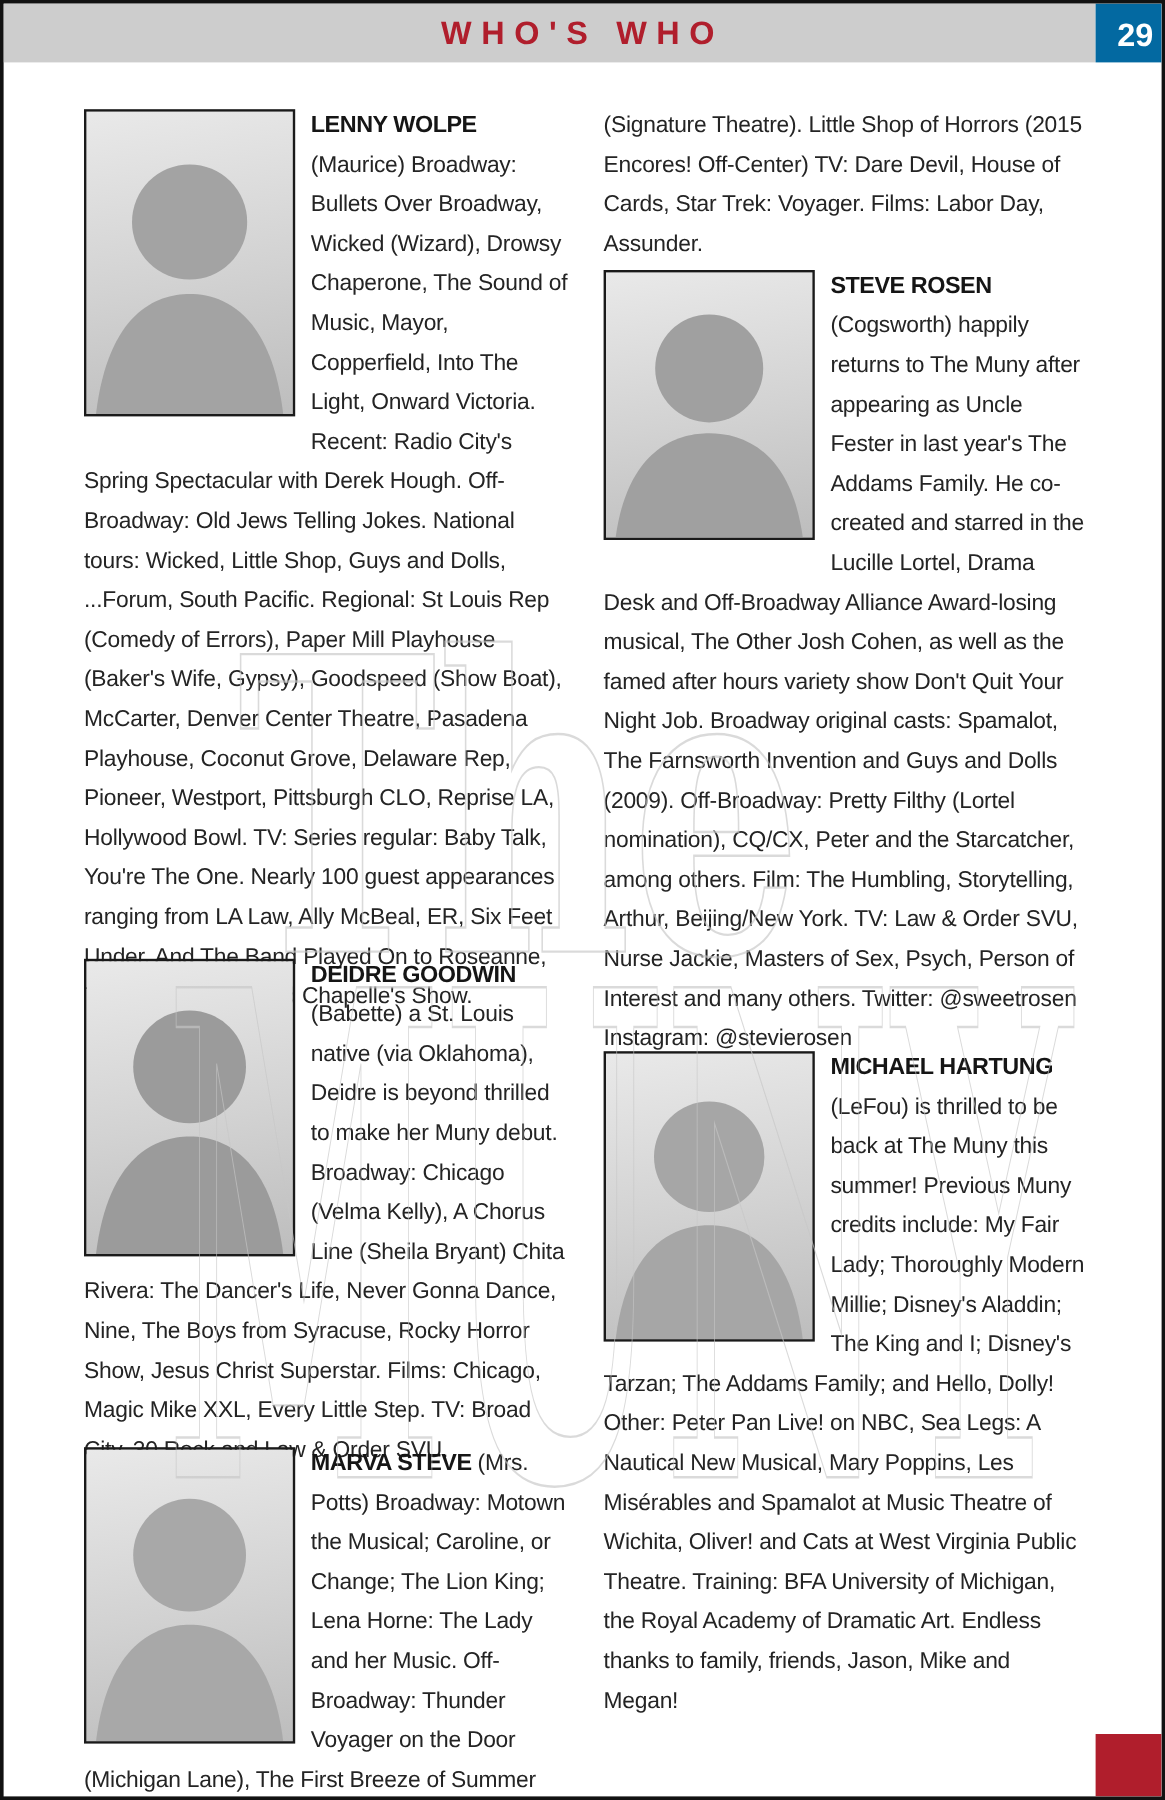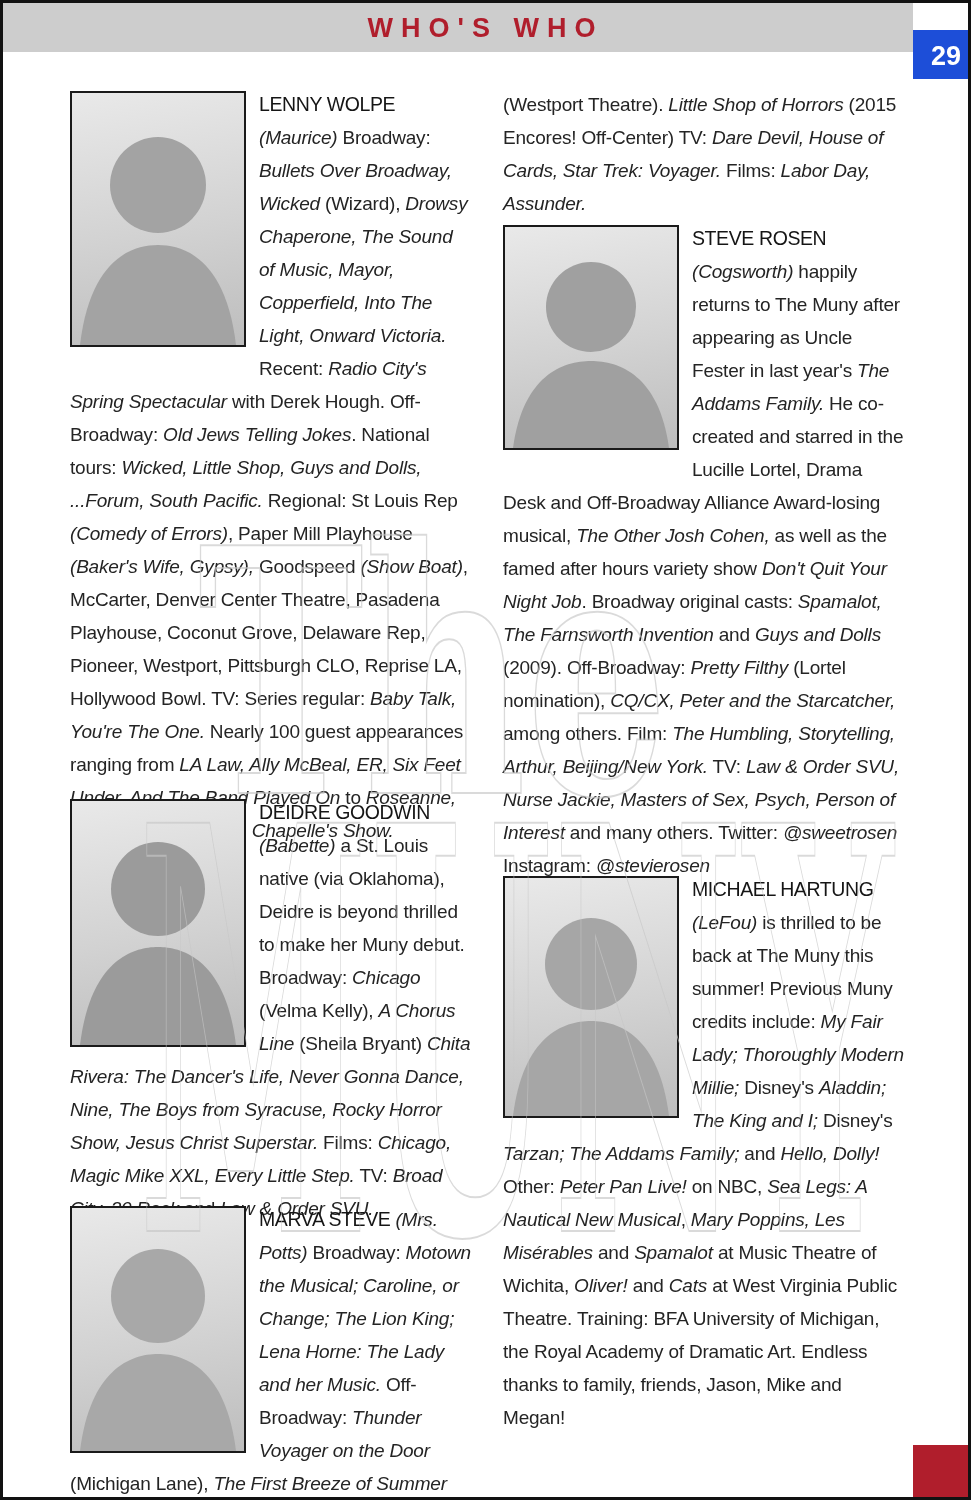--- a/index.html
+++ b/index.html
@@ -7,42 +7,42 @@
     position:relative;width:971px;height:1500px;background:#fff;
     border:3px solid #121212;box-sizing:border-box;overflow:hidden;
     font-family:"Liberation Sans",sans-serif;color:#222;
   }
   
   .header-bar{position:absolute;left:0;top:0;width:910px;height:49px;background:#cdcdcd;}
   .header-title{
     position:absolute;left:0;top:0;width:965px;height:49px;line-height:51px;
     text-align:center;font-size:27px;font-weight:700;letter-spacing:8px;color:#b01e2c;
   }
-  .pagenum-box{position:absolute;right:0;top:0;width:55px;height:49px;background:#1d4ed8;margin-top:27px;}
+  .pagenum-box{position:absolute;right:0;top:0;width:55px;height:49px;background:#0369a1;}
   .pagenum{display:block;text-align:right;padding-right:7px;line-height:52px;
     font-size:27px;font-weight:700;color:#fff;letter-spacing:0;}
   .footer-box{position:absolute;right:0;bottom:0;width:55px;height:52px;background:#b01e2c;}
   
   .watermark{position:absolute;left:0;top:0;z-index:6;pointer-events:none;opacity:.65;}
   .watermark text{fill:none;stroke:#c7c7c7;stroke-width:2px;
     font-family:"DejaVu Serif",serif;font-weight:700;}
   
   .col{position:absolute;top:85px;z-index:2;}
   .col-1{left:67px;width:403px;height:1380px;}
   .col-2{left:500px;width:405px;height:1380px;}
   .bio{position:absolute;left:0;right:0;}
   .photo{
     float:left;width:172px;border:2px solid #1a1a1a;margin:3px 13px 6px 0;
     background:linear-gradient(170deg,#e9e9e9 0%,#d2d2d2 55%,#bdbdbd 100%);
     position:relative;overflow:hidden;
   }
   .photo svg{display:block;width:100%;height:100%;}
   .bio-text{margin:0;font-size:19px;line-height:33px;letter-spacing:-0.2px;color:#242424;}
-  .bio-text .b{font-weight:400;font-size:19.5px;letter-spacing:-0.4px;color:#151515;}
-  .bio-text .i{font-style:italic;}
+  .bio-text .b{font-weight:700;font-size:19.5px;letter-spacing:-0.4px;color:#151515;}
+  .bio-text .i{}
 </style>
 </head>
 <body>
 
 <div class="page">
 
   <div class="header-bar"></div>
   <div class="header-title">WHO'S WHO</div>
   <div class="pagenum-box">
     <span class="pagenum">29</span>
@@ -78,21 +78,21 @@
         </svg>
       </div>
       <p class="bio-text"><span class="b">MARVA STEVE </span><span class="i">(Mrs. Potts) </span><span>Broadway: </span><span class="i">Motown the Musical; Caroline, or Change; The Lion King; Lena Horne: The Lady and her Music.</span><span> Off-Broadway: </span><span class="i">Thunder Voyager on the Door </span><span>(Michigan Lane), </span><span class="i">The First Breeze of Summer</span></p>
     </section>
 
   </div>
 
   <div class="col col-2">
 
     <section class="bio" style="top:0px">
-      <p class="bio-text"><span>(Westport Theatre). </span><span class="i">Little Shop of Horrors </span><span>(2015 Encores! Off-Center) TV: </span><span class="i">Dare Devil, House of Cards, Star Trek: Voyager.</span><span> Films: </span><span class="i">Labor Day, Assunder.</span></p>
+      <p class="bio-text"><span>(Signature Theatre). </span><span class="i">Little Shop of Horrors </span><span>(2015 Encores! Off-Center) TV: </span><span class="i">Dare Devil, House of Cards, Star Trek: Voyager.</span><span> Films: </span><span class="i">Labor Day, Assunder.</span></p>
     </section>
 
     <section class="bio" style="top:134px">
       <div class="photo" style="height:221px">
         <svg viewBox="0 0 172 221">
           <circle cx="86" cy="80" r="45" fill="#a0a0a0"></circle>
           <path d="M8,221 C18,148 58,134 86,134 C114,134 154,148 164,221 Z" fill="#a0a0a0"></path>
         </svg>
       </div>
       <p class="bio-text"><span class="b">STEVE ROSEN</span><br><span class="i">(Cogsworth) </span><span>happily returns to The Muny after appearing as Uncle Fester in last year's </span><span class="i">The Addams Family.</span><span> He co-created and starred in the Lucille Lortel, Drama Desk and Off-Broadway Alliance Award-losing musical, </span><span class="i">The Other Josh Cohen,</span><span> as well as the famed after hours variety show </span><span class="i">Don't Quit Your Night Job</span><span>. Broadway original casts: </span><span class="i">Spamalot, The Farnsworth Invention </span><span>and </span><span class="i">Guys and Dolls </span><span>(2009). Off-Broadway: </span><span class="i">Pretty Filthy </span><span>(Lortel nomination), </span><span class="i">CQ/CX, Peter and the Starcatcher,</span><span> among others. Film: </span><span class="i">The Humbling, Storytelling, Arthur, Beijing/New York.</span><span> TV: </span><span class="i">Law &amp; Order SVU, Nurse Jackie, Masters of Sex, Psych, Person of Interest </span><span>and many others. Twitter: </span><span class="i">@sweetrosen</span><span> Instagram: </span><span class="i">@stevierosen</span></p>

